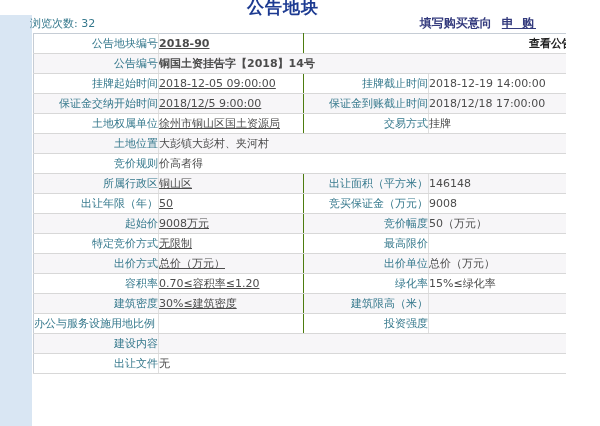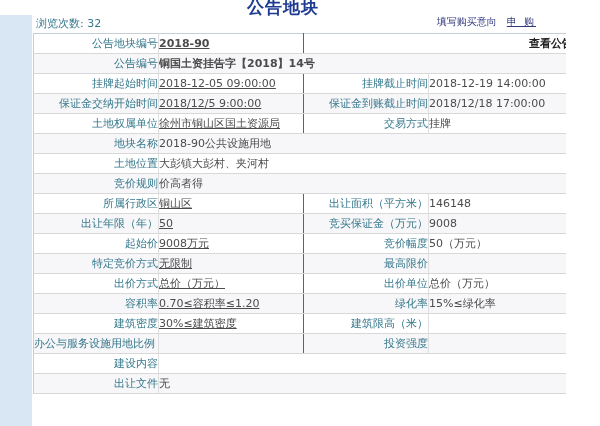--- a/index.html
+++ b/index.html
@@ -6,22 +6,22 @@
   body{font-family:"DejaVu Sans","Liberation Sans",sans-serif;background:#fff;}
   #screen{position:relative;width:566px;height:426px;overflow:hidden;background:#fff;}
 
   .margin-strip{position:absolute;background:#d9e6f3;}
   #strip-left{left:0;top:15px;width:32px;height:411px;}
   #strip-right{left:574px;top:56px;width:26px;height:370px;}
 
   #page-title{position:absolute;top:-4px;left:0;width:100%;text-align:center;
     font-size:17px;font-weight:bold;color:#1c3a91;letter-spacing:1px;}
 
-  #meta-views{position:absolute;top:16px;left:36px;font-size:11px;color:#35788c;text-align:center;}
-  #meta-links{position:absolute;top:15px;right:30px;font-size:10px;font-weight:normal;color:#333a7d;}
+  #meta-views{position:absolute;top:16px;left:30px;font-size:11px;color:#35788c;text-align:center;}
+  #meta-links{position:absolute;top:15px;right:30px;font-size:12px;font-weight:bold;color:#333a7d;}
   #meta-links .lnk{cursor:pointer;}
   #meta-links .lnk.apply{margin-left:10px;text-decoration:underline;letter-spacing:2px;}
 
   table#land-table{position:absolute;left:33px;top:33px;width:540px;
     border-collapse:collapse;table-layout:fixed;background:#fff;
     border:1px solid #c6cdd5;}
   #land-table td{height:19px;padding:0;font-size:11px;line-height:19px;
     border-bottom:1px solid #d8d8d8;white-space:nowrap;overflow:hidden;}
   #land-table tr:nth-child(even){background:#f7f6f8;}
   td.lbl{text-align:right;color:#35788c;padding-right:5px;border-right:1px solid #dfdfdf;margin-top:25px;}
@@ -71,24 +71,20 @@
           <td class="lbl">保证金交纳开始时间</td>
           <td class="val mid">2018/12/5 9:00:00</td>
           <td class="lbl lbl2">保证金到账截止时间</td>
           <td class="val">2018/12/18 17:00:00</td>
         </tr>
         <tr>
           <td class="lbl">土地权属单位</td>
           <td class="val mid">徐州市铜山区国土资源局</td>
           <td class="lbl lbl2">交易方式</td>
           <td class="val">挂牌</td>
-        </tr>
-        <tr>
-          <td class="lbl">地块名称</td>
-          <td class="val" colspan="3"><span>2018-90公共设施用地</span></td>
         </tr>
         <tr>
           <td class="lbl">土地位置</td>
           <td class="val" colspan="3"><span>大彭镇大彭村、夹河村</span></td>
         </tr>
         <tr>
           <td class="lbl">竞价规则</td>
           <td class="val" colspan="3"><span>价高者得</span></td>
         </tr>
         <tr>

